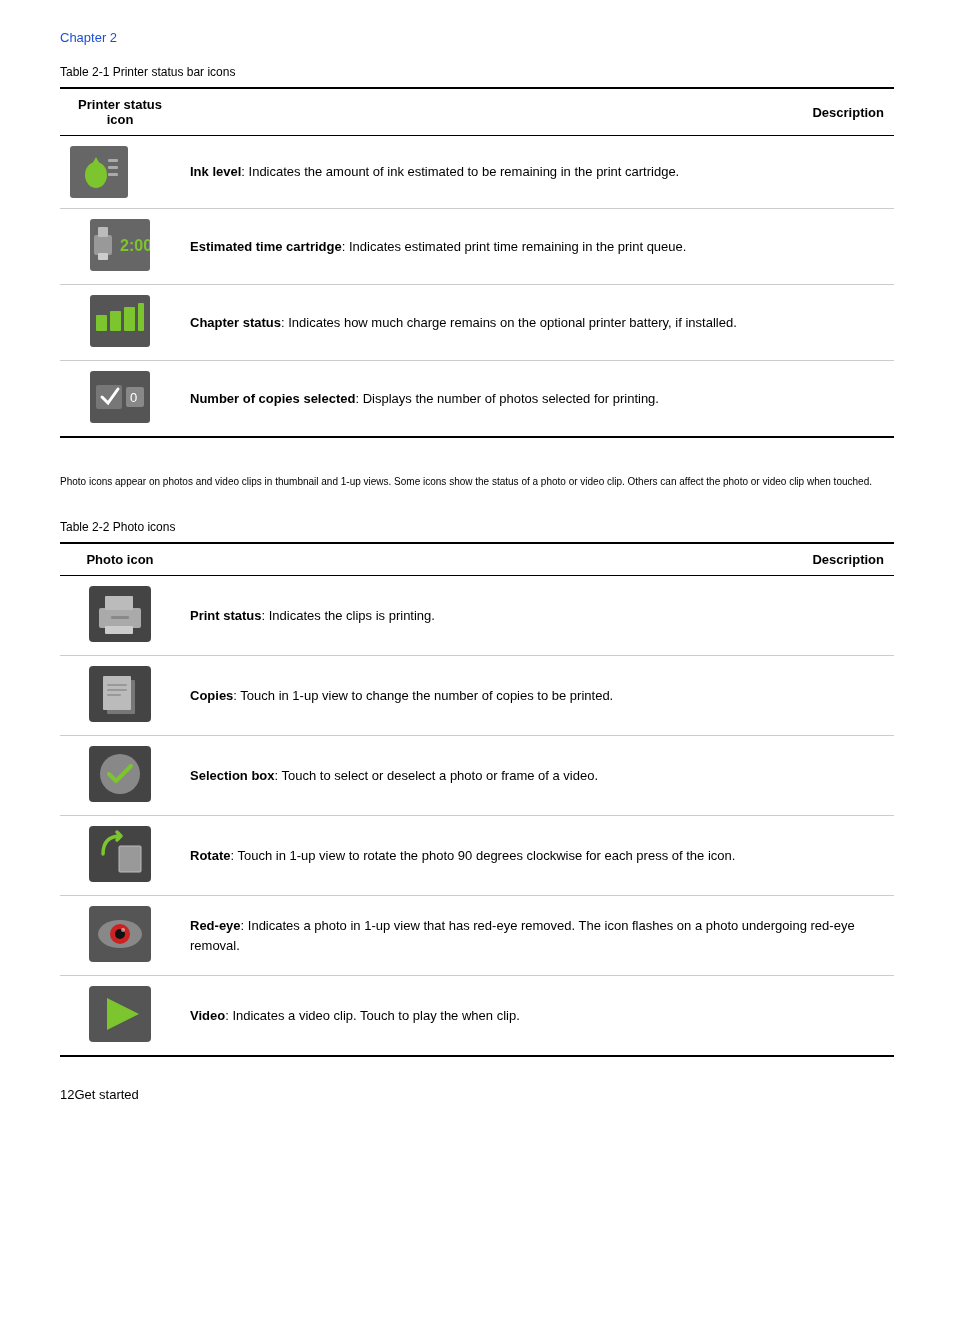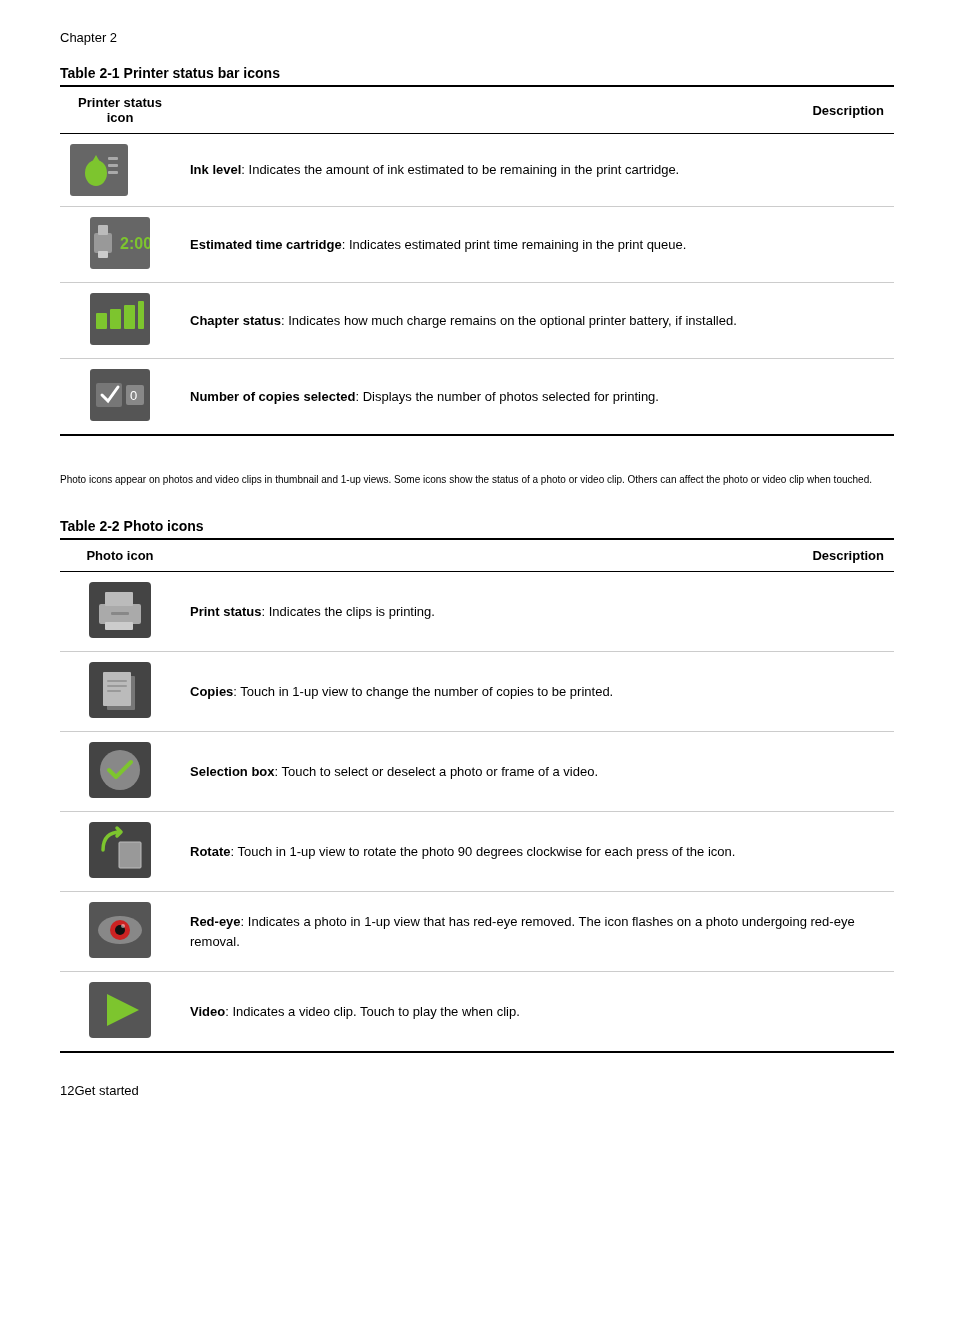--- a/index.html
+++ b/index.html
@@ -7,31 +7,32 @@
       font-family: Arial, Helvetica, sans-serif;
       font-size: 13px;
       background: #ffffff;
       color: #000000;
       width: 954px;
       min-height: 1321px;
       padding: 30px 60px 40px 60px;
     }
     .chapter-label {
       font-size: 13px;
-      color: #000000;
+      color: #1d4ed8;
     }
     .table-title {
-      font-size: 14px;
-      font-weight: bold;
+      font-size: 12px;
+      font-weight: normal;
       margin-bottom: 4px;
     }
     table {
       width: 100%;
       border-collapse: collapse;
       margin-bottom: 20px;
+      margin-top: 8px;
     }
     table thead tr {
       border-top: 2px solid #000;
       border-bottom: 1px solid #000;
     }
     table tbody tr {
       border-bottom: 1px solid #ccc;
     }
     table th {
       font-weight: bold;

